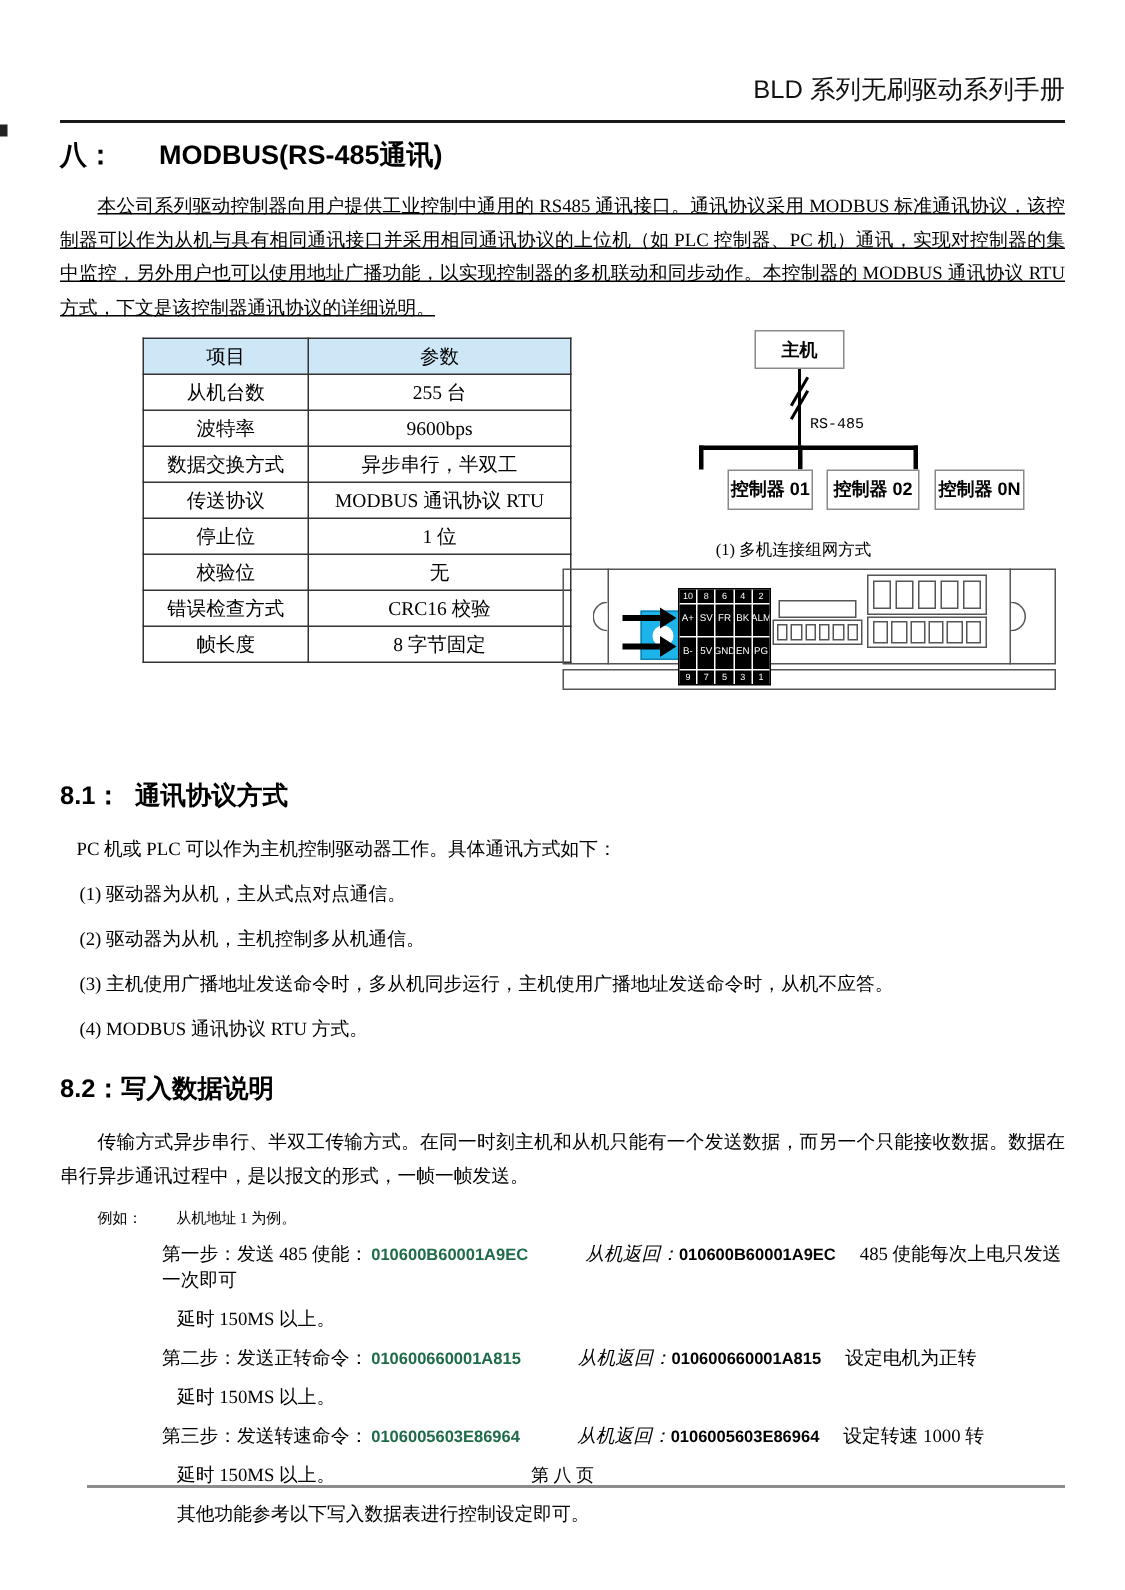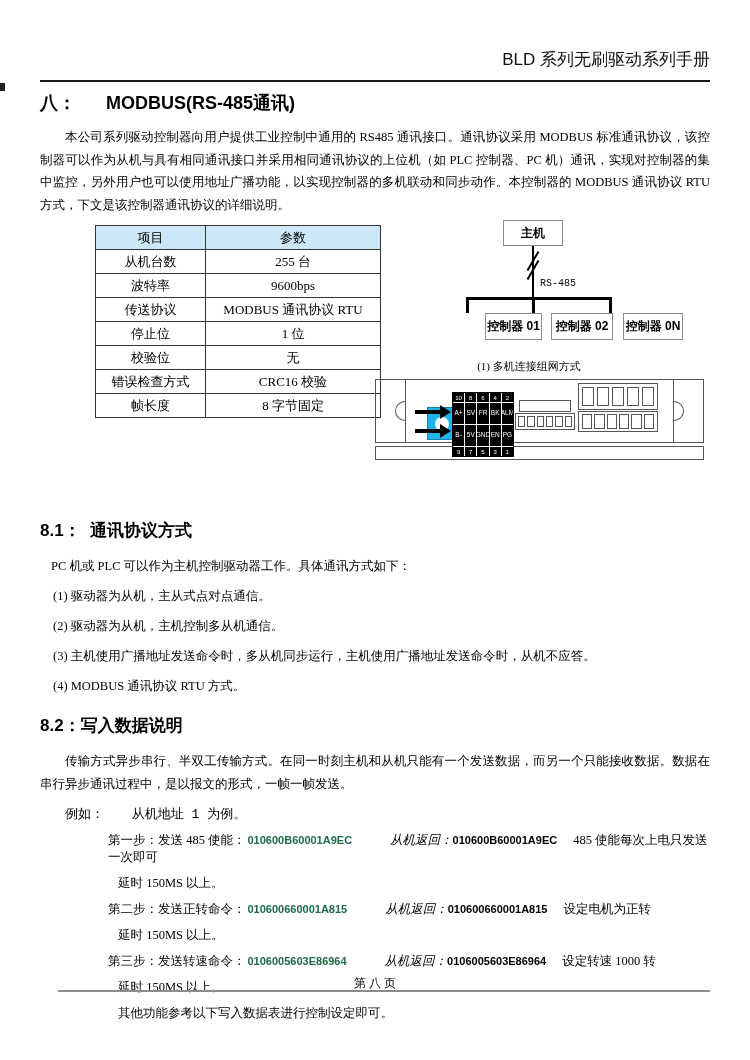--- a/index.html
+++ b/index.html
@@ -16,21 +16,21 @@
   .header-rule { margin-top:9px; border-bottom:2px solid #1a1a1a; }
   .edge-mark { position:absolute; left:0; top:83px; width:5px; height:8px; background:#222; }
 
   
   .h1 { margin-top:9px; font-family:"Liberation Sans", sans-serif; font-weight:bold;
     font-size:18px; display:flex; gap:30px; }
   .h2 { font-family:"Liberation Sans", sans-serif; font-weight:bold; font-size:17px;
     white-space:pre-wrap; }
 
   .intro { margin-top:11px; font-size:12.5px; line-height:22.5px;
-    text-align:justify; text-indent:2em; }
+    text-align:justify; text-indent:2em;text-decoration:underline; }
 
   
   .content-row { position:relative; height:250px; margin-top:6px; }
 
   table.params { position:absolute; left:55px; top:3px; border-collapse:collapse;
     font-size:13px; text-align:center;padding-left:11px; }
   table.params td, table.params th { border:1px solid #333; height:24px; font-weight:normal; }
   table.params .c1 { width:110px; }
   table.params .c2 { width:175px; }
   table.params thead th { background:#cde7f7; }
@@ -92,21 +92,21 @@
   .rc-bottom { margin-top:1px; height:21px; border:1px solid #555; display:flex; gap:2px; padding:2px 3px; }
   .rc-bottom i { flex:1; border:1px solid #555; display:block; }
 
   
   .s81 { margin-top:47px; }
   .s81 .lead { margin:16px 0 0 11px; font-size:12.5px; }
   .s81 .item { margin:13px 0 0 13px; font-size:12.5px; }
   .s82 { margin-top:19px; }
   .s82 .para { margin-top:13px; font-size:12.5px; line-height:22.5px;
     text-align:justify; text-indent:2em; }
-  .example-line { margin:10px 0 0 25px; font-size:13px;font-family:Liberation Mono, monospace; }
+  .example-line { margin:10px 0 0 25px; font-size:10px; }
   .example-line .ex-text { margin-left:20px; }
   .step-line { margin:9px 0 0 68px; font-size:12.5px; }
   .delay-line { margin:9px 0 0 78px; font-size:12.5px; }
   .code { font-family:"Liberation Sans", sans-serif; font-weight:bold; font-size:11px; }
   .code.send { color:#1d6b47; margin-left:2px; }
   .code.ret  { color:#000; }
   .ret-label { margin-left:38px;font-style:italic; }
   .note { margin-left:16px; }
   .other-note { margin:9px 0 0 78px; font-size:12.5px; }
 
@@ -142,20 +142,24 @@
           </tr>
         </thead>
         <tbody>
           <tr>
               <td>从机台数</td>
               <td>255 台</td>
             </tr>
           <tr>
               <td>波特率</td>
               <td>9600bps</td>
+            </tr>
+          <tr>
+              <td>数据交换方式</td>
+              <td>异步串行，半双工</td>
             </tr>
           <tr>
               <td>传送协议</td>
               <td>MODBUS 通讯协议 RTU</td>
             </tr>
           <tr>
               <td>停止位</td>
               <td>1 位</td>
             </tr>
           <tr>

